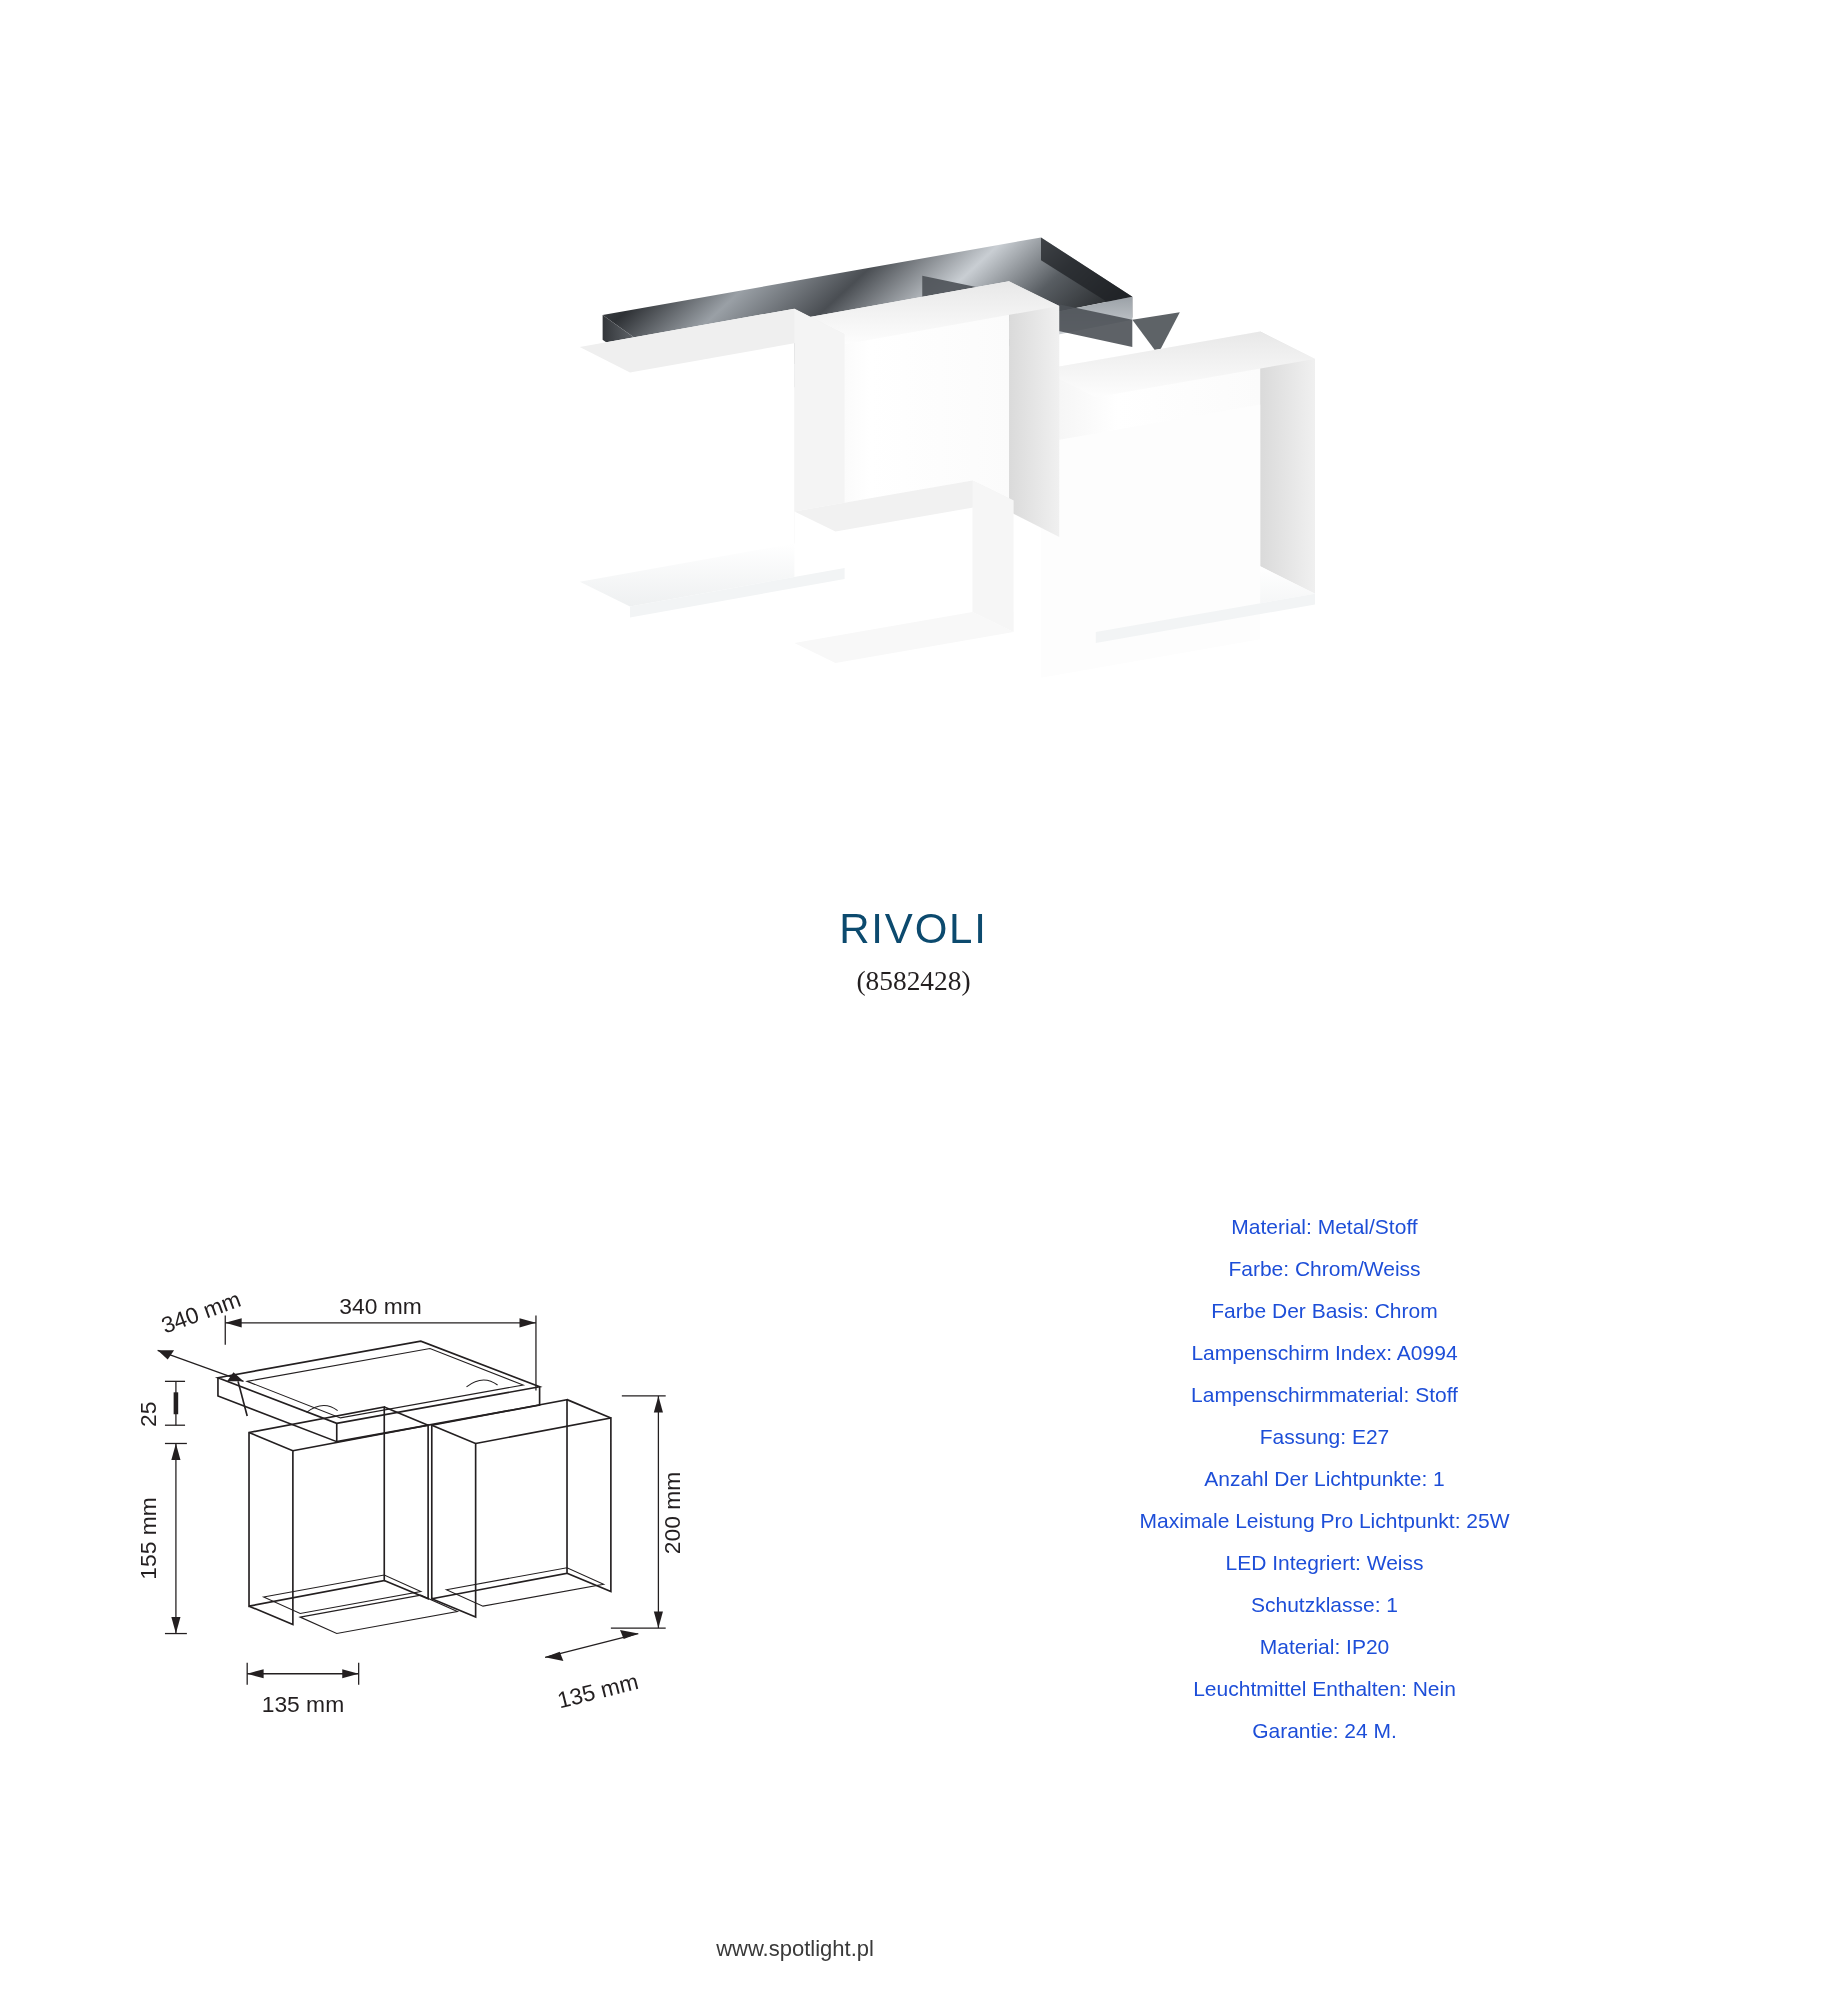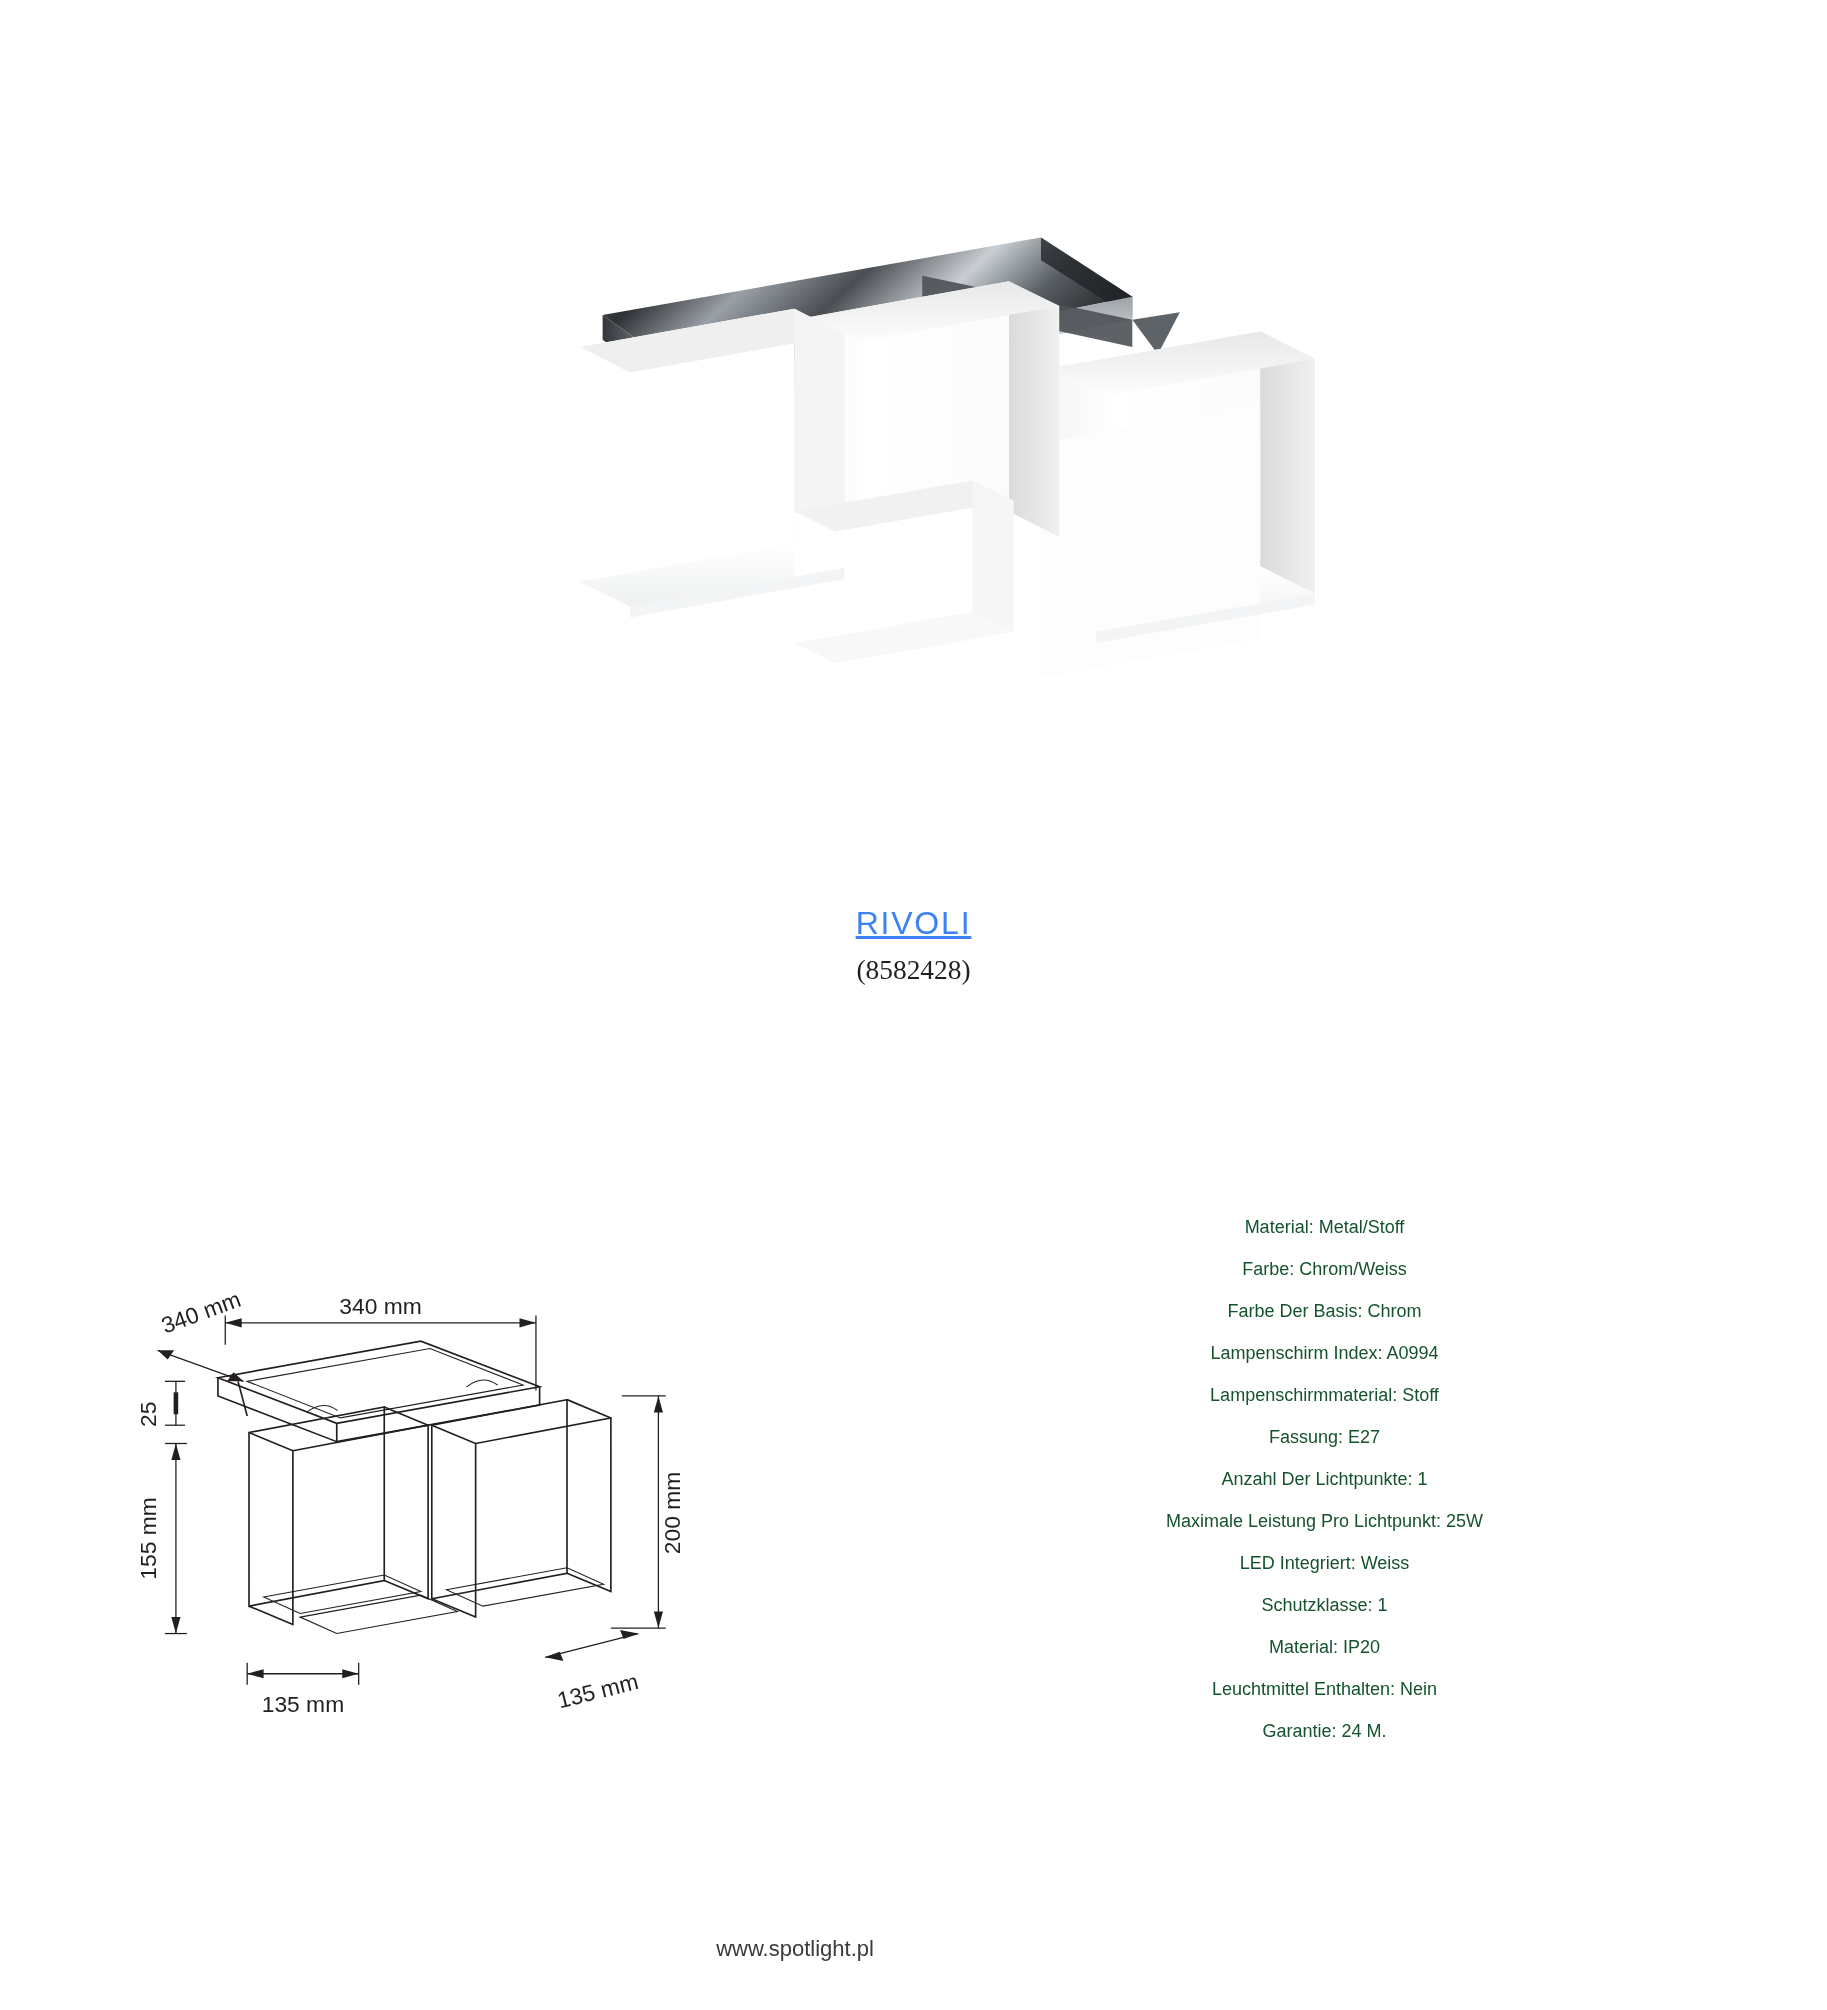--- a/index.html
+++ b/index.html
@@ -35,45 +35,44 @@
 
   
   .title-block {
     position: absolute;
     left: 0;
     top: 905px;
     width: 1827px;
     text-align: center;
   }
   .product-name {
-    font-size: 32px;
+    font-size: 42px;
     letter-spacing: 1.8px;
-    color: #3b82f6;
+    color: #0c4a6e;
     font-weight: 400;
-    text-decoration: underline;
   }
   .product-code {
     margin-top: 12.8px;
     font-size: 27.4px;
     color: #231f20;
     font-family: Liberation Serif, serif;
   }
 
   
   .specs {
     position: absolute;
     right: 137px;
     top: 1206px;
     width: 731px;
     text-align: center;
   }
   .spec-line {
-    font-size: 18px;
+    font-size: 21px;
     line-height: 42px;
-    color: #14532d;
+    color: #1d4ed8;
     white-space: nowrap;
   }
 
   
   .drawing {
     position: absolute;
     left: 110px;
     top: 1279px;
     width: 713px;
     height: 530px;

